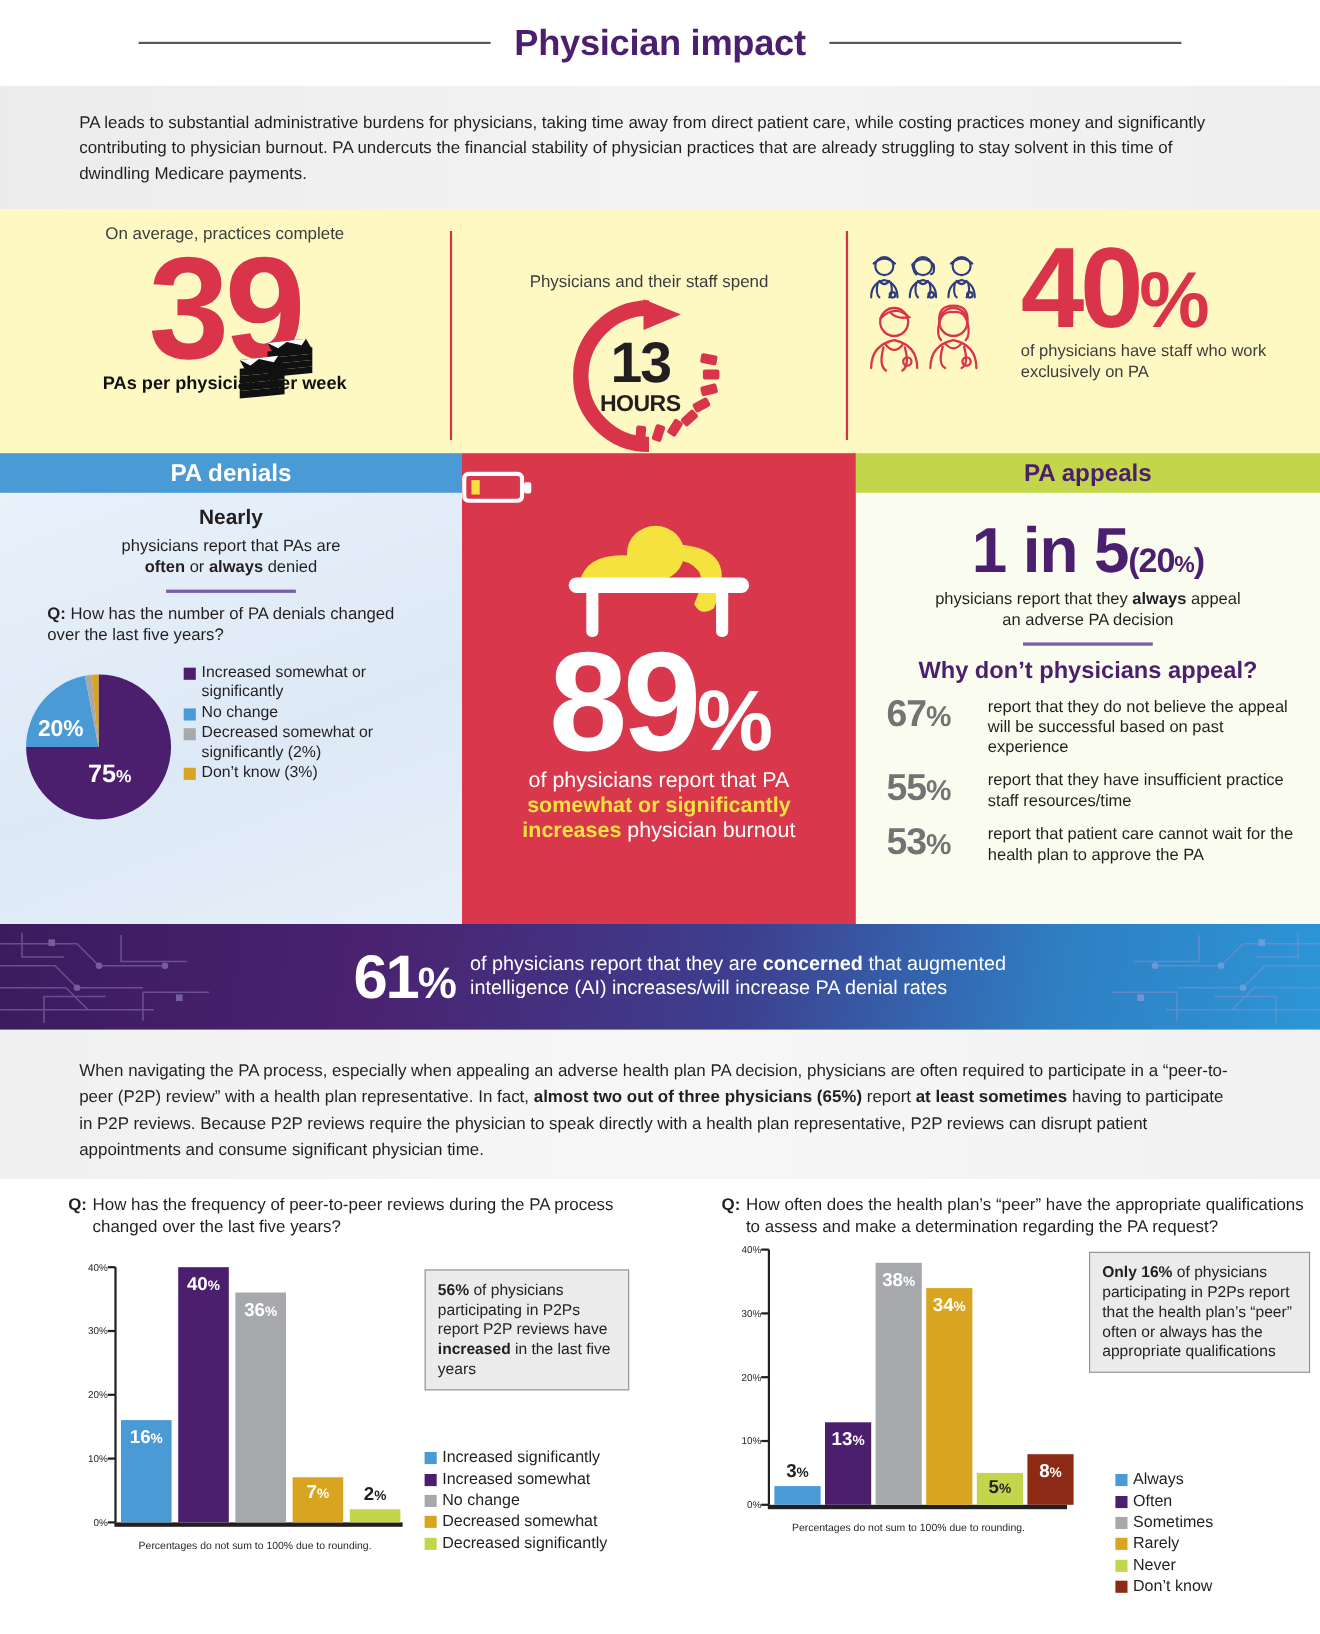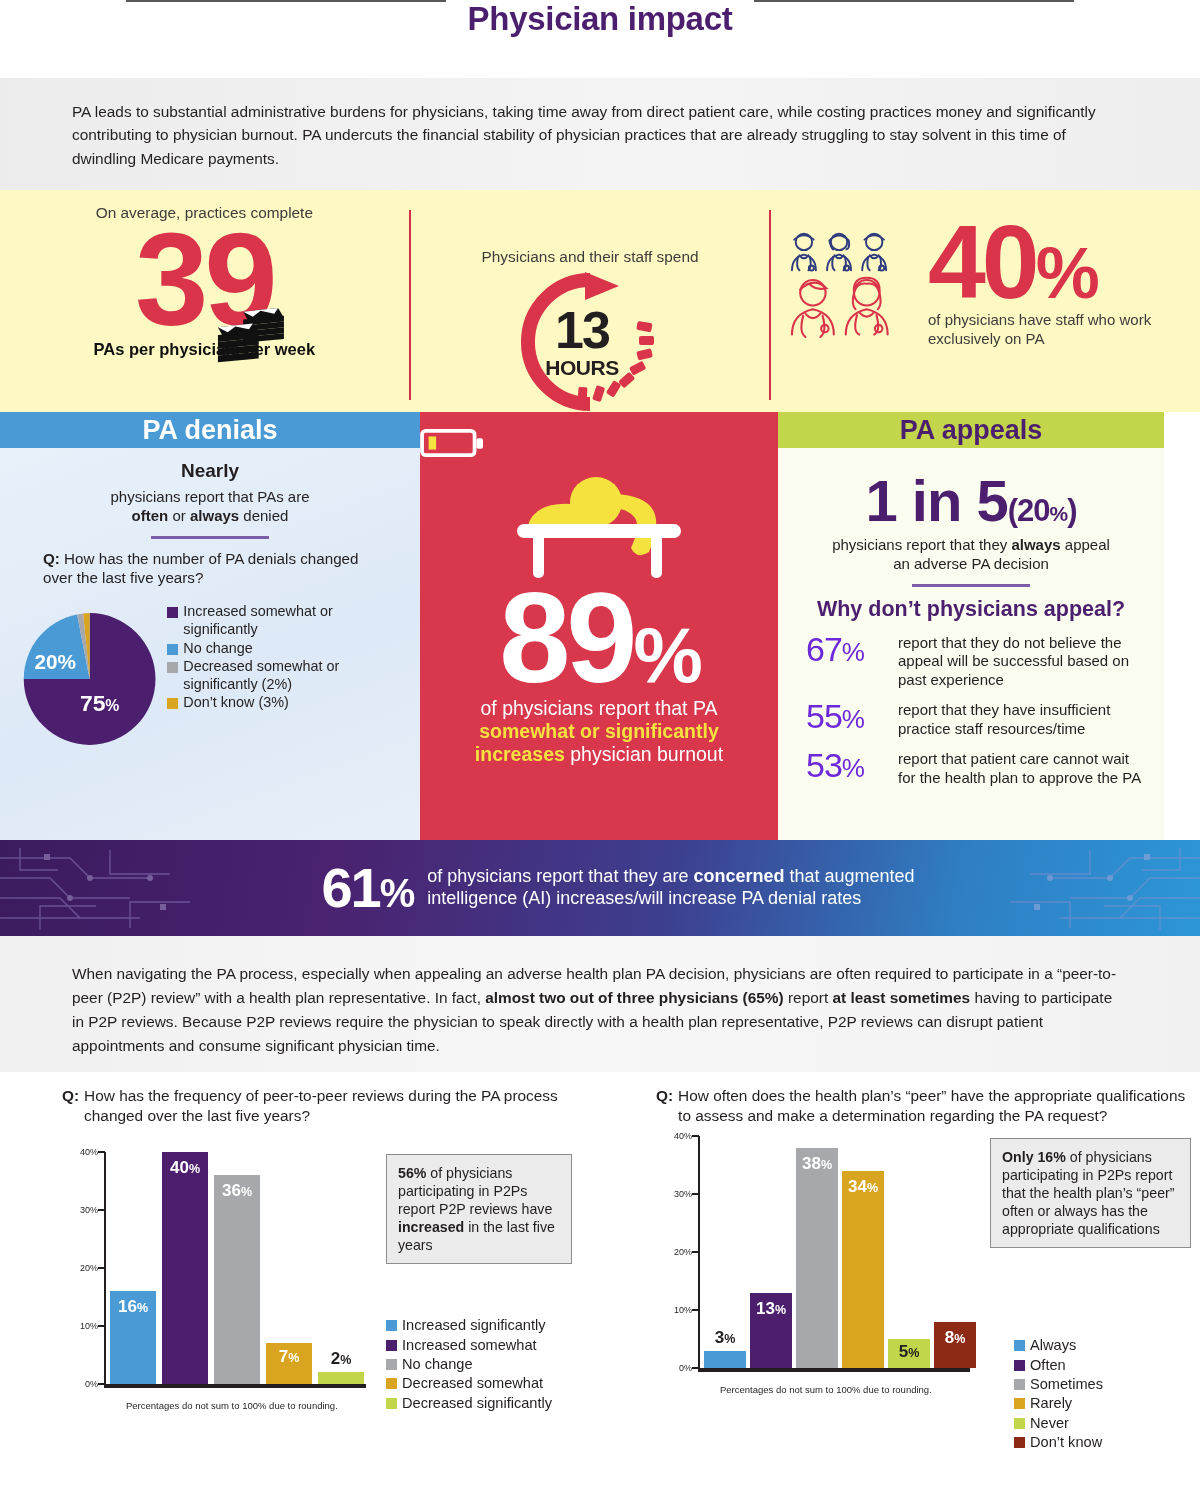--- a/index.html
+++ b/index.html
@@ -7,21 +7,21 @@
     width: 1200px; height: 1485px;
     font-family: "Liberation Sans", sans-serif;
     background: #ffffff;
     color: #231f20;
     overflow: hidden;
   }
 
   
   .header {
     height: 78px;
-    display: flex; justify-content: center;
+    display: flex; align-items: center; justify-content: center;
     gap: 22px;
     background: #ffffff;
   }
   .header .rule { height: 2px; background: #58595b; width: 320px; }
   .header h1 {
     font-size: 33px; font-weight: bold; color: #4B1E6E;
     letter-spacing: -0.3px; white-space: nowrap;
   }
 
   
@@ -57,24 +57,24 @@
   .stat3inner { display: flex; align-items: center; gap: 10px; padding-left: 12px; margin-top: 12px; }
   .docs { width: 170px; }
   .big40 { font-size: 104px; font-weight: bold; color: #d9344a; line-height: 0.85; letter-spacing: -4px; }
   .big40 .pct { font-size: 72px; }
   .stat3txt { font-size: 15px; line-height: 1.28; color: #3c3c3c; margin-top: 4px; }
 
   
   .panelrow { display: flex; height: 428px; }
   .panel-left { width: 420px; background: linear-gradient(160deg,#eaf2fb,#dde9f6 60%,#e6eff9); }
   .panel-mid  { width: 358px; background: #d8374c; position: relative; }
-  .panel-right{ width: 386px; background: #fafcf0; }
+  .panel-right{ width: 422px; background: #fafcf0; }
 
   .panel-title { height: 36px; display: flex; align-items: center; justify-content: center;
-                 font-size: 27px; font-weight: bold; }
+                 font-size: 22px; font-weight: bold; }
   .pt-blue  { background: #4a9ad6; color: #ffffff; }
   .pt-green { background: #c3d64b; color: #4B1E6E; }
 
   .nearly { text-align:center; font-size: 19px; font-weight: bold; color: #231f20; margin-top: 12px; }
   .onein { text-align:center; color: #4B1E6E; font-weight: bold; line-height: 1;
            font-size: 58px; letter-spacing: -1px; margin-top: 2px; }
   .onein .paren { font-size: 31px; }
   .onein .smpct { font-size: 21px; }
   .sub-txt { text-align:center; font-size: 15px; color: #231f20; line-height: 1.25; margin-top: 6px; }
   .hrule { width: 118px; height: 3px; background: #7b5ea7; margin: 10px auto 0 auto; }
@@ -93,21 +93,21 @@
   .sleeper { display:block; margin: 4px auto 0 auto; }
   .big89 { text-align: center; color: #fff; font-weight: bold; font-size: 128px;
            line-height: 0.82; letter-spacing: -4px; margin-top: 2px; }
   .big89 .pct { font-size: 78px; }
   .midtxt { text-align: center; color: #fff; font-size: 19.5px; line-height: 1.18; margin-top: 6px; padding: 0 14px; }
   .midtxt .hl { color: #f5e23f; font-weight: bold; }
 
   
   .why { text-align: center; font-size: 21.5px; font-weight: bold; color: #4B1E6E; margin-top: 10px; }
   .reason { display: flex; align-items: flex-start; gap: 10px; padding: 0 20px 0 28px; margin-top: 10px; }
-  .rnum { font-size: 34px; font-weight: normal; color: #6d28d9; line-height: 1; width: 82px;
+  .rnum { font-size: 34px; font-weight: bold; color: #737373; line-height: 1; width: 82px;
           flex: 0 0 82px; letter-spacing: -1px; }
   .rnum .p { font-size: 26px; }
   .rtxt { font-size: 15px; line-height: 1.24; color: #231f20; padding-top: 2px; }
 
   
   .aiband { height: 96px; position: relative; overflow: hidden;
             background: linear-gradient(100deg,#3b1b5e 0%, #4a2270 28%, #3d3f8f 56%, #2f7fc4 80%, #2c96d6 100%); }
   .aiband .inner { position: relative; z-index: 2; display: flex; align-items: center;
                    justify-content: center; height: 100%; gap: 14px; }
   .ai61 { color: #fff; font-weight: bold; font-size: 56px; line-height: 1; letter-spacing: -2px; margin-left: 36px; }

